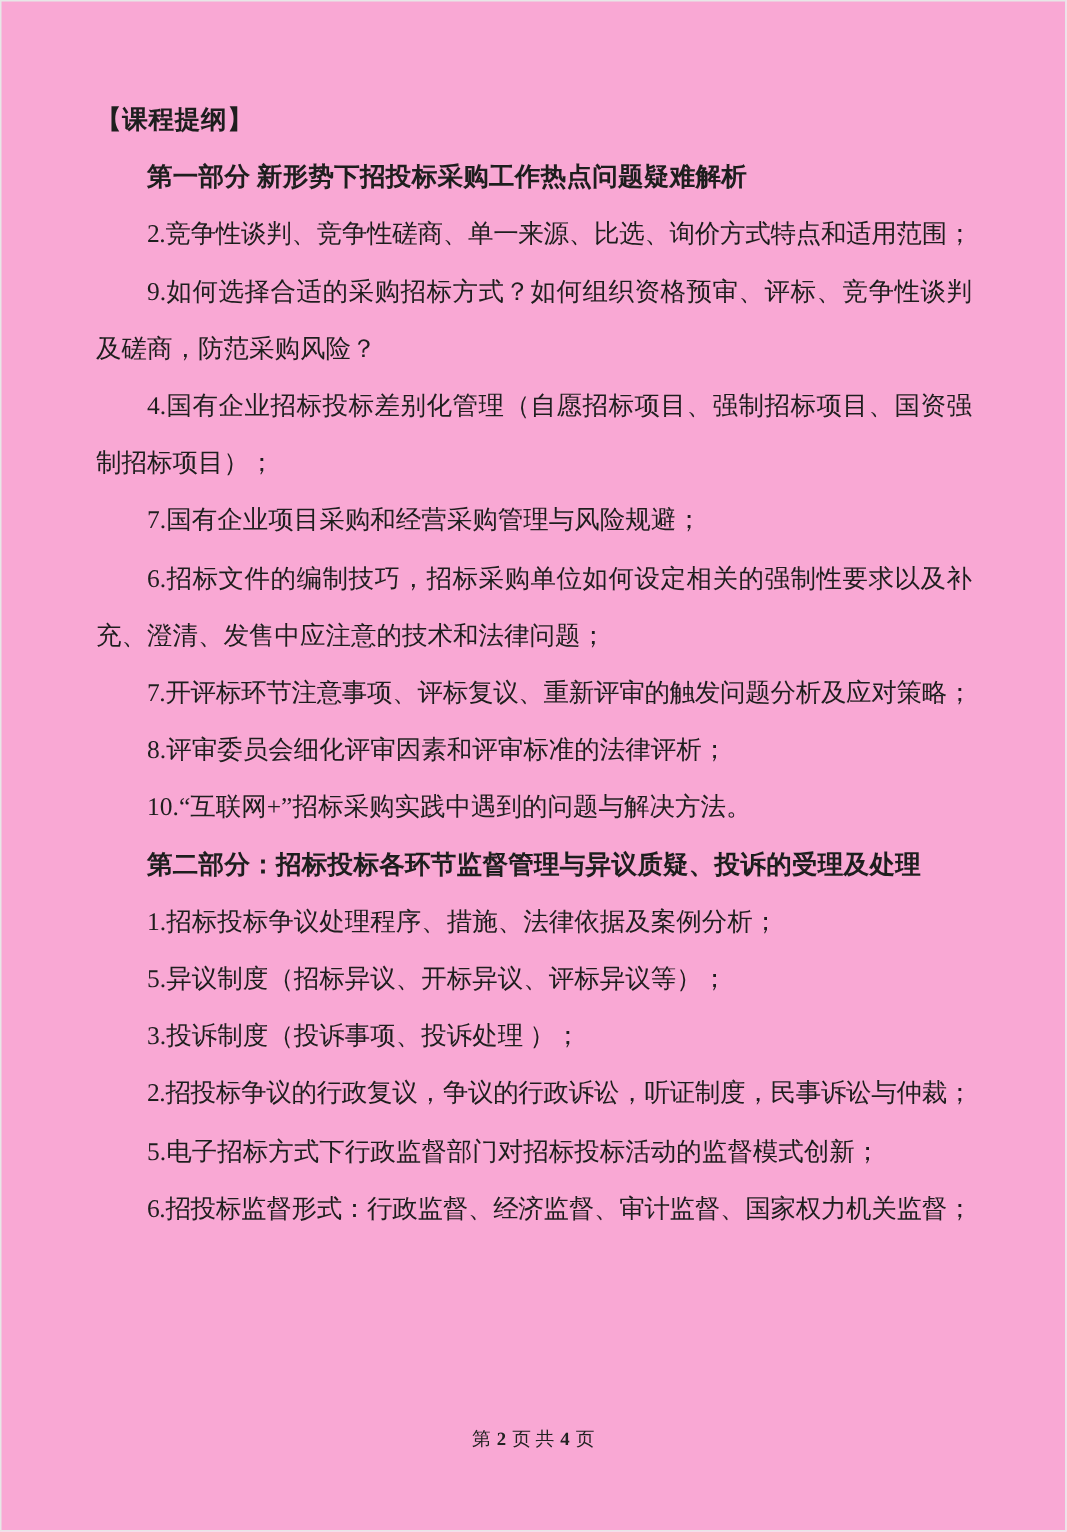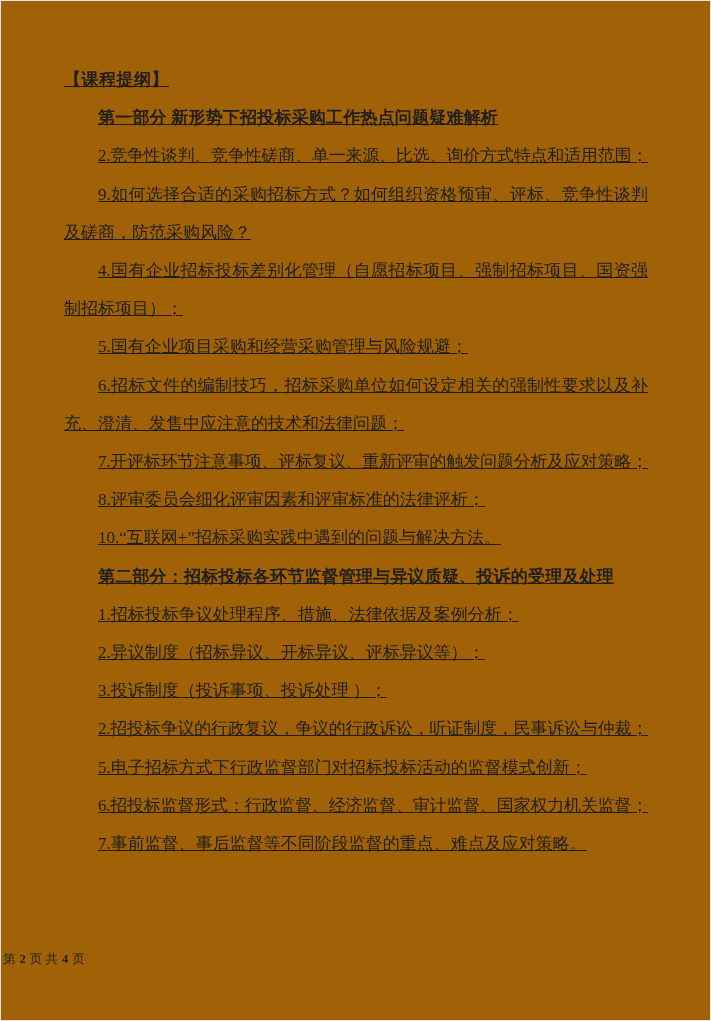--- a/index.html
+++ b/index.html
@@ -1,25 +1,24 @@
 <!DOCTYPE html>
 <html><head>
 <meta charset="utf-8">
 <style>
   html,body{margin:0;padding:0;background:#ffffff;}
   .page{
     position:relative;
     width:711px;height:1021px;
-    background:#a16207;
+    background:#f9a8d4;
     border:1px solid #e7e7e7;
     box-sizing:border-box;
     overflow:hidden;
     font-family:"Liberation Serif","DejaVu Serif",serif;
     color:#1e1e1e;
-    text-decoration:underline;
   }
   .content{
     padding:60px 62px 0 63px;
   }
   .doc-title{
     margin:0 0 10px 0;
     font-size:18px;
     line-height:38px;
     font-weight:bold;
     letter-spacing:0.5px;
@@ -41,55 +40,54 @@
     text-align:justify;
   }
   .fill{
     letter-spacing:-0.3px;
     text-align:justify;
     text-align-last:justify;
   }
   .footer{
     position:absolute;
     top:948px;left:0;right:0;
-    text-align:left;
+    text-align:center;
     font-size:12.5px;
     line-height:20px;
     color:#222;
   }
   .footer span{margin:0 2px;}
   .footer .num{font-weight:bold;}
 </style>
 </head>
 <body>
 
 <div class="page">
   <div class="content">
 
     <p class="doc-title">【课程提纲】</p>
 
     <p class="sec-heading">第一部分 新形势下招投标采购工作热点问题疑难解析</p>
 
     <p class="item fill">2.竞争性谈判、竞争性磋商、单一来源、比选、询价方式特点和适用范围；</p>
     <p class="item just">9.如何选择合适的采购招标方式？如何组织资格预审、评标、竞争性谈判及磋商，防范采购风险？</p>
     <p class="item just">4.国有企业招标投标差别化管理（自愿招标项目、强制招标项目、国资强制招标项目）；</p>
-    <p class="item">5.国有企业项目采购和经营采购管理与风险规避；</p>
+    <p class="item">7.国有企业项目采购和经营采购管理与风险规避；</p>
     <p class="item just">6.招标文件的编制技巧，招标采购单位如何设定相关的强制性要求以及补充、澄清、发售中应注意的技术和法律问题；</p>
     <p class="item fill">7.开评标环节注意事项、评标复议、重新评审的触发问题分析及应对策略；</p>
     <p class="item">8.评审委员会细化评审因素和评审标准的法律评析；</p>
     <p class="item">10.“互联网+”招标采购实践中遇到的问题与解决方法。</p>
 
     <p class="sec-heading">第二部分：招标投标各环节监督管理与异议质疑、投诉的受理及处理</p>
 
     <p class="item">1.招标投标争议处理程序、措施、法律依据及案例分析；</p>
-    <p class="item">2.异议制度（招标异议、开标异议、评标异议等）；</p>
+    <p class="item">5.异议制度（招标异议、开标异议、评标异议等）；</p>
     <p class="item">3.投诉制度（投诉事项、投诉处理 ）；</p>
     <p class="item fill">2.招投标争议的行政复议，争议的行政诉讼，听证制度，民事诉讼与仲裁；</p>
     <p class="item">5.电子招标方式下行政监督部门对招标投标活动的监督模式创新；</p>
     <p class="item fill">6.招投标监督形式：行政监督、经济监督、审计监督、国家权力机关监督；</p>
-    <p class="item">7.事前监督、事后监督等不同阶段监督的重点、难点及应对策略。</p>
 
   </div>
 
   <div class="footer">
     <span>第</span><span class="num">2</span><span>页 共</span><span class="num">4</span><span>页</span>
   </div>
 </div>
 
 </body></html>

